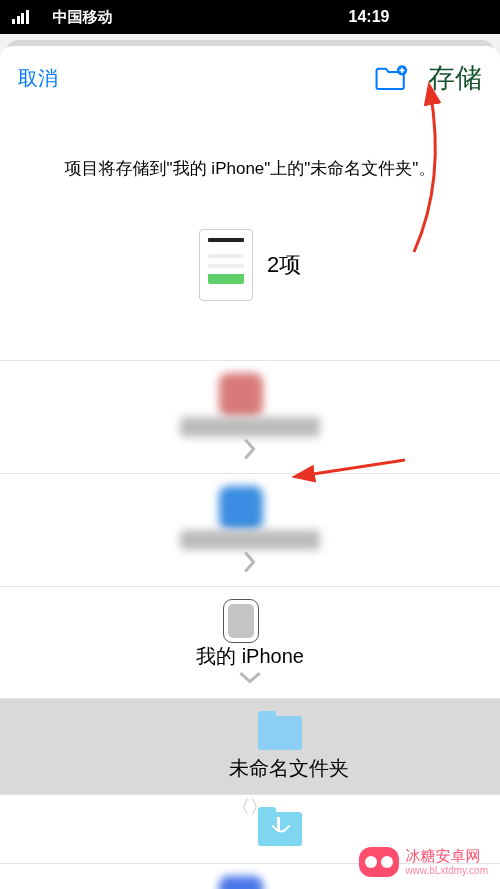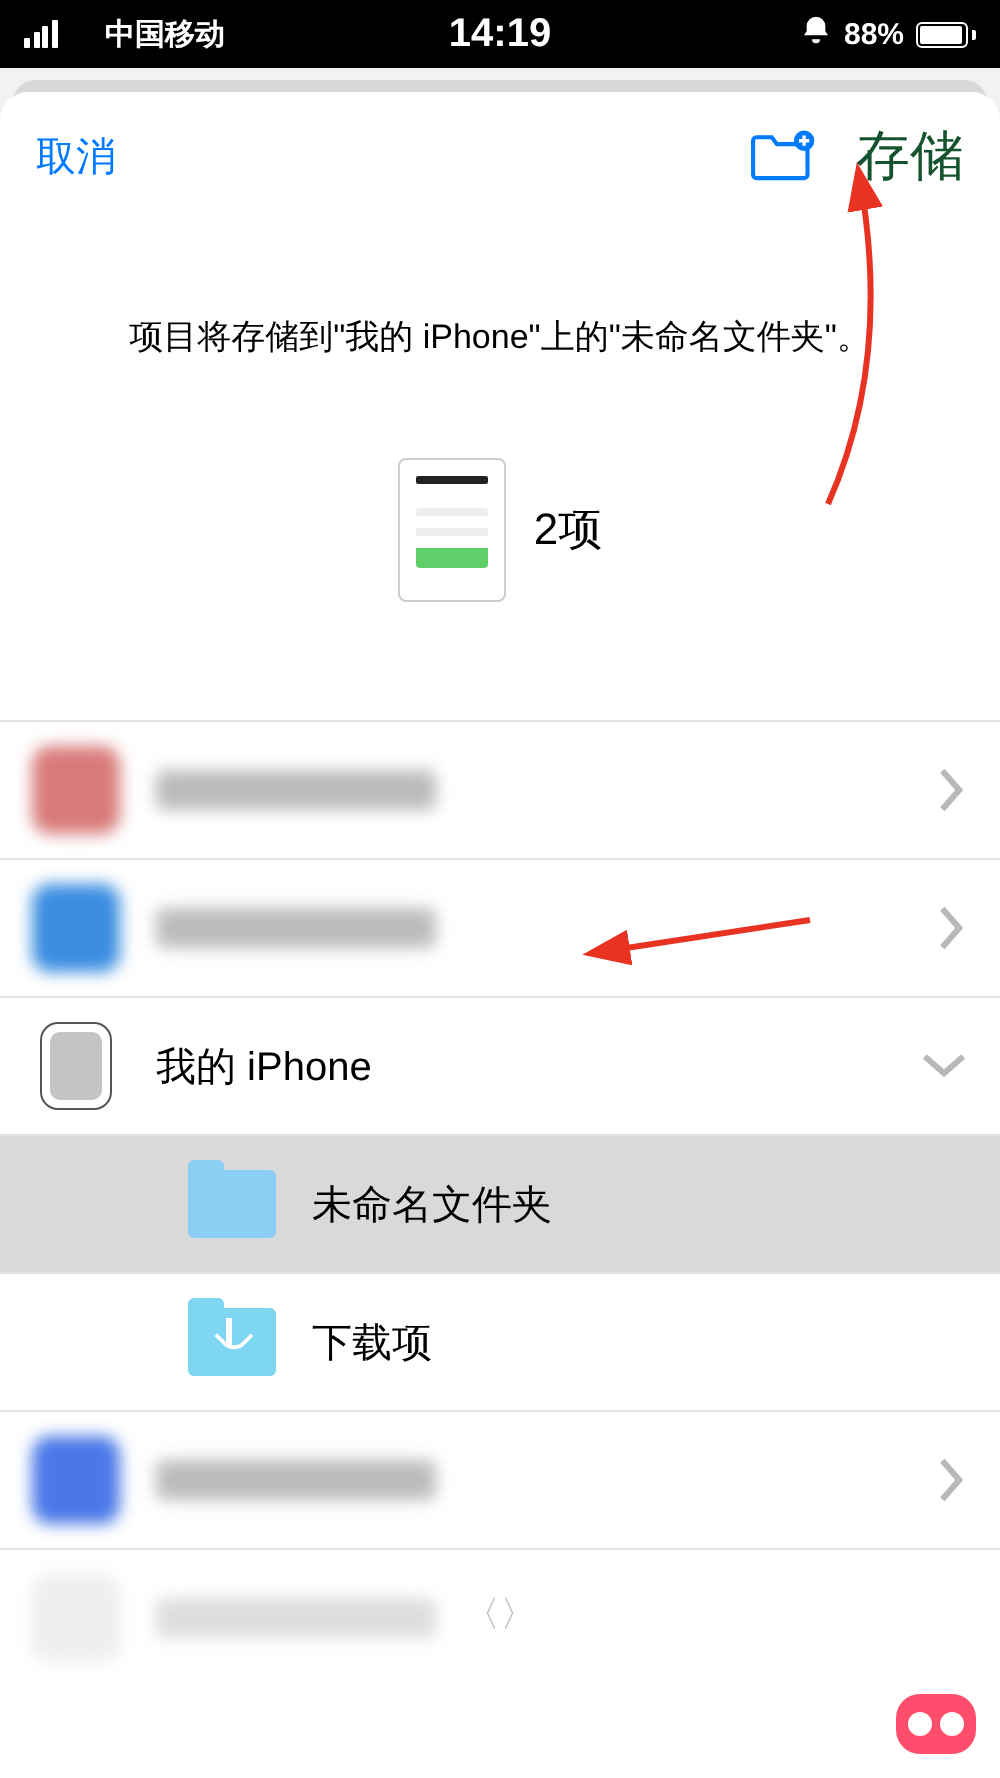--- a/index.html
+++ b/index.html
@@ -1,20 +1,20 @@
 <!DOCTYPE html>
 <html><head>
   <meta charset="utf-8">
   <style>
     * { margin: 0; padding: 0; box-sizing: border-box; font-family: -apple-system, "Helvetica Neue", sans-serif; }
     body { width: 500px; height: 889px; background: #f2f2f2; position: relative; overflow: hidden; }
 
     .status-bar { height: 34px; background: #000; color: #fff; display: flex; align-items: center; padding: 0 12px; font-size: 15px; font-weight: 600; }
     .status-left { display: flex; align-items: center; gap: 24px; flex: 1; }
-    .status-center { flex: 1; text-align: center; font-size: 20px; }
+    .status-center { flex: 1; text-align: center; font-size: 16px; }
     .status-right { flex: 1; display: flex; justify-content: flex-end; align-items: center; gap: 6px; }
     .signal-bars { display: inline-flex; align-items: flex-end; gap: 1.5px; }
     .signal-bars span { width: 3px; background: #fff; border-radius: 0.5px; }
     .signal-bars span:nth-child(1){height:5px} .signal-bars span:nth-child(2){height:8px}
     .signal-bars span:nth-child(3){height:11px} .signal-bars span:nth-child(4){height:14px}
     .battery { display: inline-flex; align-items: center; gap: 2px; }
     .battery-body { width: 26px; height: 13px; border: 1.5px solid #fff; border-radius: 3px; position: relative; }
     .battery-fill { position: absolute; left: 1px; top: 1px; bottom: 1px; width: 88%; background: #fff; border-radius: 1px; }
     .battery-tip { width: 2px; height: 5px; background: #fff; border-radius: 0 1px 1px 0; }
 
@@ -29,21 +29,21 @@
     .nav-save { color: #14532d; font-size: 27px; cursor: pointer; }
 
     .desc { text-align: center; color: #000; font-size: 17px; padding: 18px 28px 4px; }
     .preview-row { display: flex; align-items: center; justify-content: center; gap: 14px; padding: 8px 0 22px; }
     .preview-thumb { width: 54px; height: 72px; border: 1px solid #ccc; border-radius: 4px; background: #fff; position: relative; overflow: hidden; }
     .preview-thumb::before { content: ""; position: absolute; top: 8px; left: 8px; right: 8px; height: 4px; background: #222; border-radius:1px; }
     .preview-thumb::after { content: ""; position: absolute; top: 24px; left: 8px; right: 8px; height: 30px; background: linear-gradient(#eee 0 4px, transparent 4px 10px,#eee 10px 14px, transparent 14px 20px,#5fcf6a 20px 30px); border-radius:2px; }
     .preview-count { font-size: 22px; color: #000; }
 
     .list { border-top: 1px solid #e4e4e4; }
-    .row { display: flex; align-items: center; padding: 12px 16px; border-bottom: 1px solid #e4e4e4; background: #fff; cursor: pointer; min-height: 66px; }
+    .row { display: flex; align-items: center; padding: 12px 16px; border-bottom: 1px solid #e4e4e4; background: #fff; cursor: pointer; min-height: 66px; flex-direction: column; }
     .row.selected { background: #d9d9d9; }
     .row.child { padding-left: 94px; }
     .row .icon-slot { width: 44px; height: 44px; border-radius: 9px; margin-right: 18px; display: flex; align-items: center; justify-content: center; background: #ddd; flex-shrink: 0; }
     .row .label { font-size: 20px; color: #000; flex: 1; }
     .row .chev { flex-shrink: 0; }
     .blur-text { width: 140px; height: 20px; background: #bbb; border-radius: 4px; filter: blur(4px); }
     .blur-icon { filter: blur(4px); }
 
     .iphone-icon { background: #fff; border: 1.5px solid #555; border-radius: 9px; width: 36px; height: 44px; position: relative; }
     .iphone-icon::before { content:""; position:absolute; top:4px; left:4px; right:4px; bottom:4px; background:#c4c4c4; border-radius:5px; }
@@ -74,34 +74,20 @@
   <div class="status-left">
     <span class="signal-bars">
         <span></span>
         <span></span>
         <span></span>
         <span></span>
       </span>
     <span>中国移动</span>
   </div>
   <div class="status-center">14:19</div>
-  <div class="status-right">
-    <span>
-      <svg width="16" height="16" viewBox="0 0 24 24" fill="#fff">
-          <path d="M12 2a7 7 0 0 0-7 7v4l-2 3h18l-2-3V9a7 7 0 0 0-7-7zm0 20a3 3 0 0 0 3-3H9a3 3 0 0 0 3 3z"></path>
-        </svg>
-    </span>
-    <span>88%</span>
-    <span class="battery">
-      <span class="battery-body">
-          <span class="battery-fill"></span>
-        </span>
-      <span class="battery-tip"></span>
-    </span>
-  </div>
 </div>
 
 <div class="backdrop"></div>
 
 <div class="sheet">
   <div class="nav-bar">
     <span class="nav-cancel">取消</span>
     <span class="nav-spacer"></span>
     <span class="new-folder">
       <svg width="34" height="28" viewBox="0 0 40 32" fill="none" stroke="#007aff" stroke-width="2.4">
@@ -151,21 +137,20 @@
         <div class="folder-icon blue"></div>
       </div>
       <div class="label">未命名文件夹</div>
     </div>
     <div class="row child">
       <div class="icon-slot" style="background:transparent">
         <div class="folder-icon cyan">
             <span class="dl-arrow"></span>
           </div>
       </div>
-      <div class="label">下载项</div>
     </div>
     <div class="row">
       <div class="icon-slot blur-icon" style="background:#4a78e8"></div>
       <div class="blur-text"></div>
       <span style="flex:1"></span>
       <svg class="chev" width="16" height="24" viewBox="0 0 12 20" fill="none" stroke="#b8b8b8" stroke-width="2.5">
           <path d="M2 2 L9 10 L2 18"></path>
         </svg>
     </div>
     <div class="row" style="border-bottom:none">
@@ -189,13 +174,17 @@
   <defs>
       <marker id="ah2" markerWidth="10" markerHeight="10" refX="5" refY="3" orient="auto">
         <path d="M0,0 L8,3 L0,6 Z" fill="#e83323"></path>
       </marker>
     </defs>
   <path d="M115 8 L 10 24" stroke="#e83323" stroke-width="3" fill="none" marker-end="url(#ah2)"></path>
 </svg>
 
 <div class="watermark">
   <div class="wm-logo"></div>
+  <div class="wm-text">
+    <div>冰糖安卓网</div>
+    <div class="sub">www.bLxtdmy.com</div>
+  </div>
 </div>
 
 </body></html>

